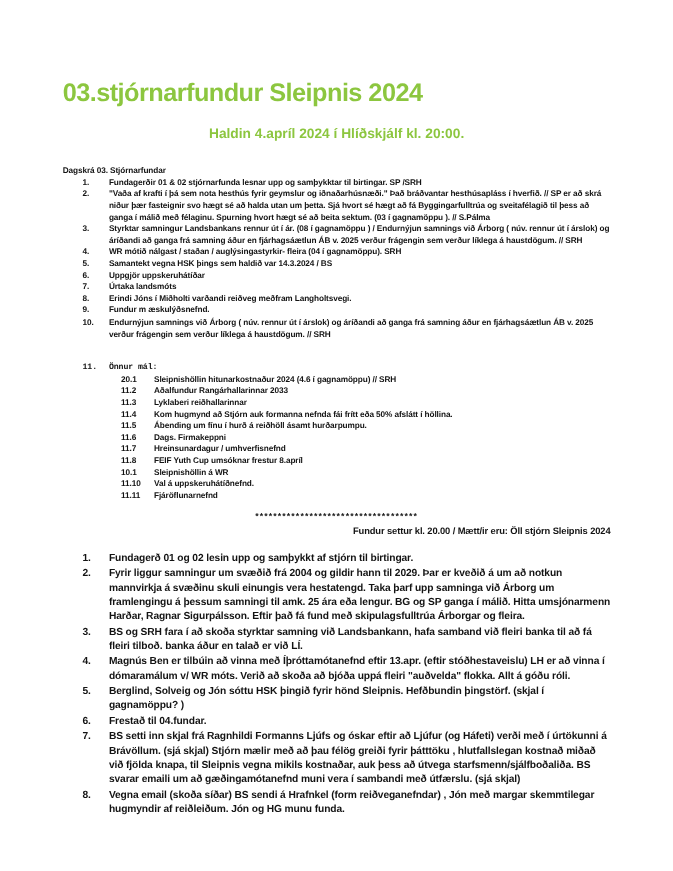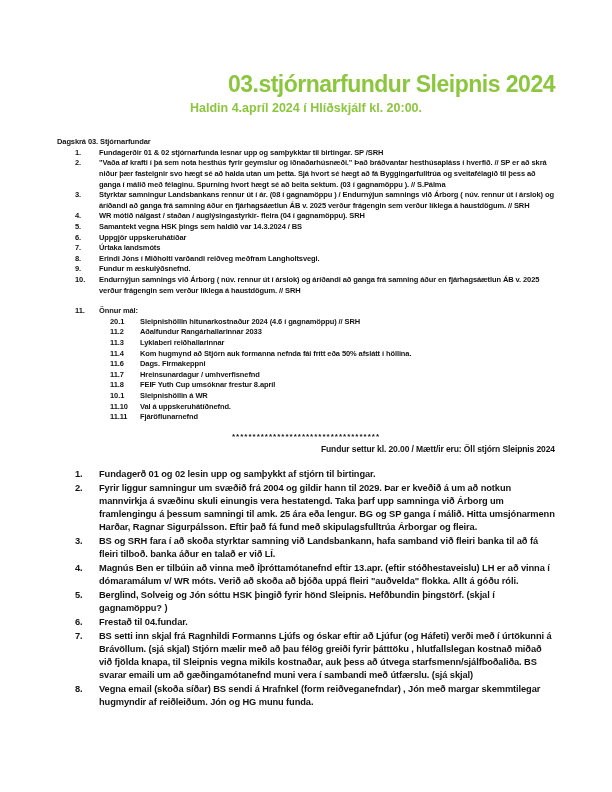--- a/index.html
+++ b/index.html
@@ -9,47 +9,47 @@
     font-family:"Liberation Sans", sans-serif;
     color:#131313;
     overflow:hidden;
   }
   .page { width:612px; height:792px; padding:72px 57px 10px 57px; background:#fff; }
 
   .title {
     color:#8CC63F;
     font-size:23px;
     font-weight:bold;
-    text-align:right;
+    text-align:left;
     letter-spacing:-0.5px;
     line-height:1.1;
   }
   .subtitle {
     color:#8CC63F;
     font-size:12.5px;
     font-weight:bold;
     text-align:center;
-    margin-top:4px;
+    margin-top:17px;
   }
 
   .agenda {
     margin-top:22px;
     font-weight:bold;
     font-size:7.5px;
     line-height:10.6px;
     letter-spacing:-0.1px;
   }
   .agenda-heading { font-size:7.5px; font-weight:bold; }
 
   .row { display:flex; }
   .list .row { padding-left:18px; }
   .num { flex:none; width:24px; }
   .txt { flex:1; }
 
-  .other-row { margin-top:10px; }
+  .other-row { margin-top:20px;font-family:Liberation Mono, monospace; }
   .sub .row { padding-left:53px; }
   .sub .num { width:30px; }
 
   .divider {
     text-align:center;
     font-weight:bold;
     font-size:8px;
     letter-spacing:1px;
     margin-top:9px;
   }
@@ -156,20 +156,24 @@
         <div class="row">
           <span class="num">11.3</span>
           <span class="txt">Lyklaberi reiðhallarinnar</span>
         </div>
 
         <div class="row">
           <span class="num">11.4</span>
           <span class="txt">Kom hugmynd að Stjórn auk formanna nefnda fái frítt eða 50% afslátt í höllina.</span>
         </div>
 
+        <div class="row">
+          <span class="num">11.5</span>
+          <span class="txt">Ábending um fínu í hurð á reiðhöll ásamt hurðarpumpu.</span>
+        </div>
 
         <div class="row">
           <span class="num">11.6</span>
           <span class="txt">Dags. Firmakeppni</span>
         </div>
 
         <div class="row">
           <span class="num">11.7</span>
           <span class="txt">Hreinsunardagur / umhverfisnefnd</span>
         </div>

